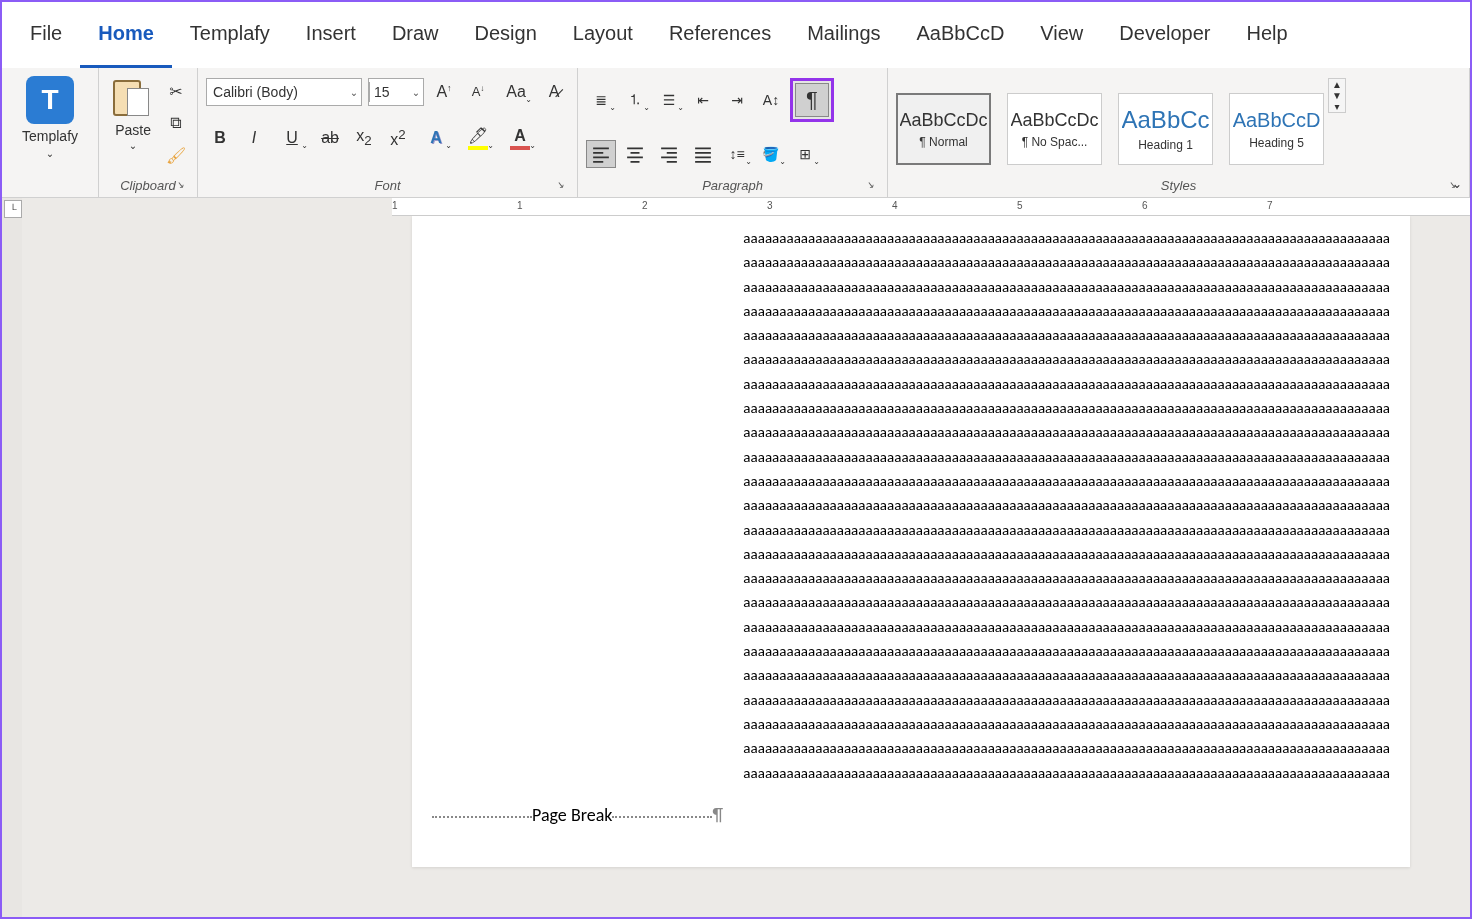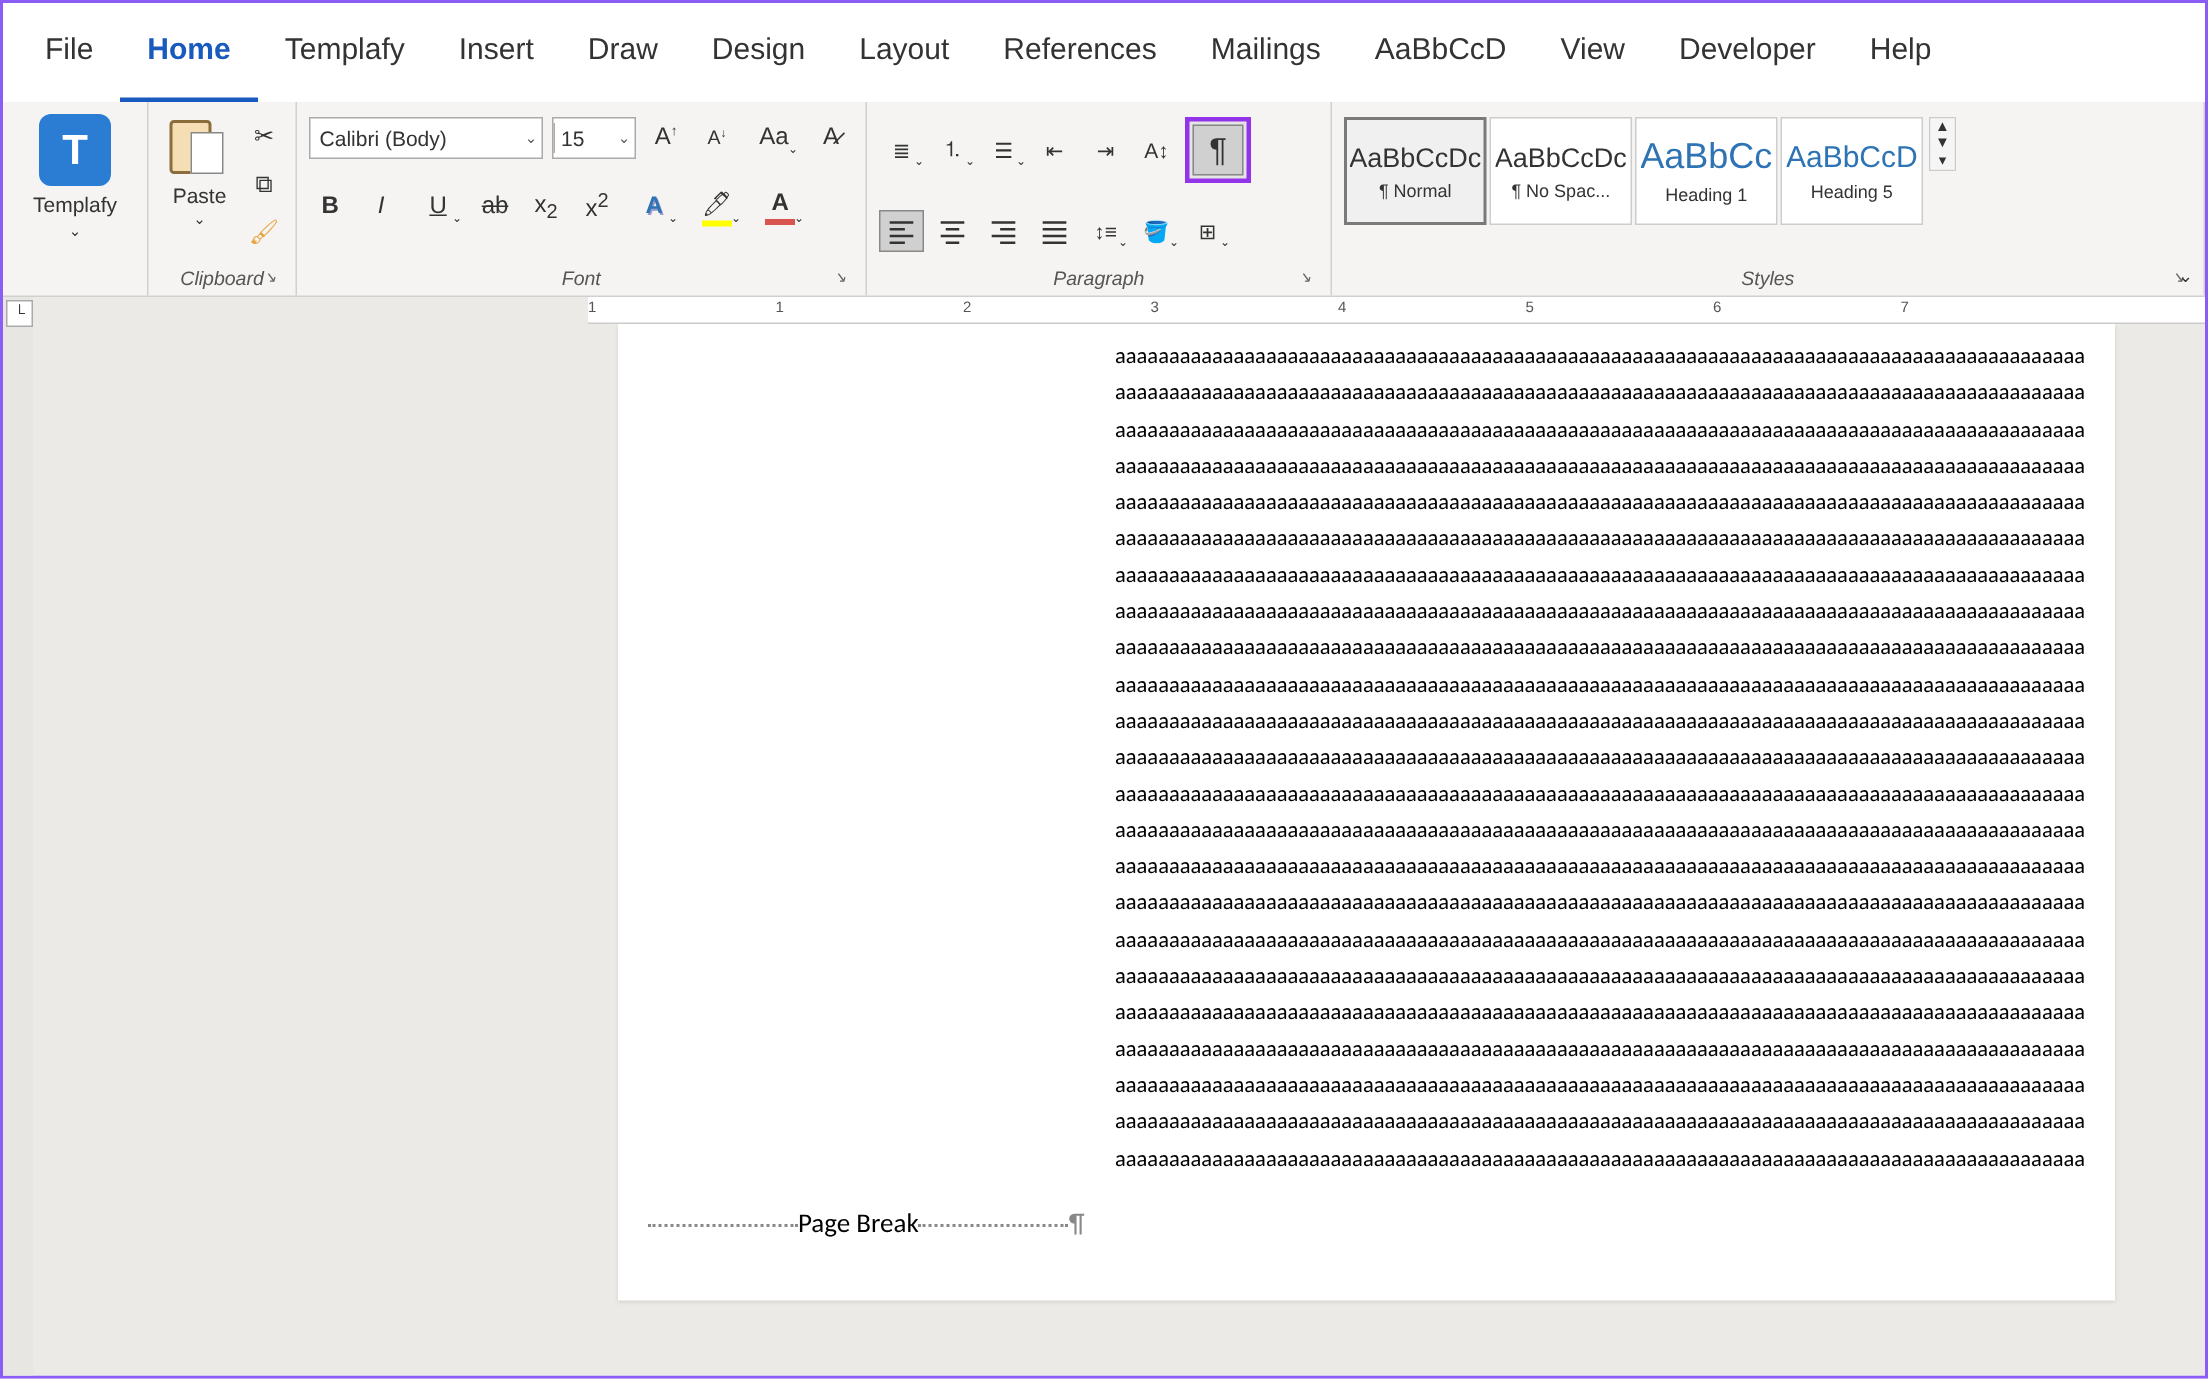--- a/index.html
+++ b/index.html
@@ -215,21 +215,22 @@
   background: #d0d0d0;
   border: 1px solid #888;
 }
 .pilcrow-highlight {
   border: 3px solid #9333ea;
   padding: 2px;
   background: #e5e5e5;
 }
 .styles-gallery {
   display: flex;
-  gap: 2px;
+  gap: 16px;
+  margin-top: 15px;
 }
 .style-box {
   width: 95px;
   height: 72px;
   border: 1px solid #ccc;
   background: #fff;
   display: flex;
   flex-direction: column;
   align-items: center;
   justify-content: center;

